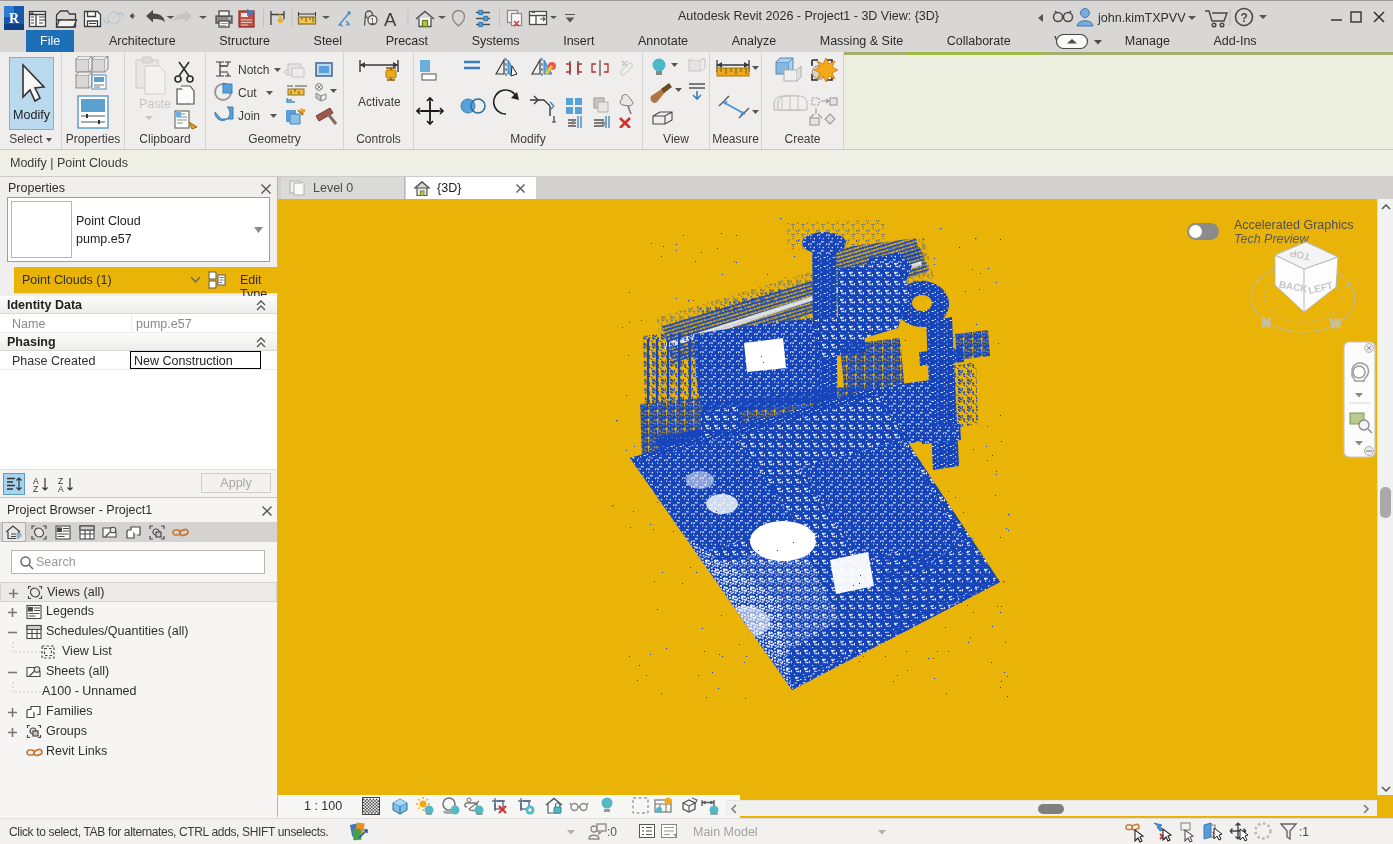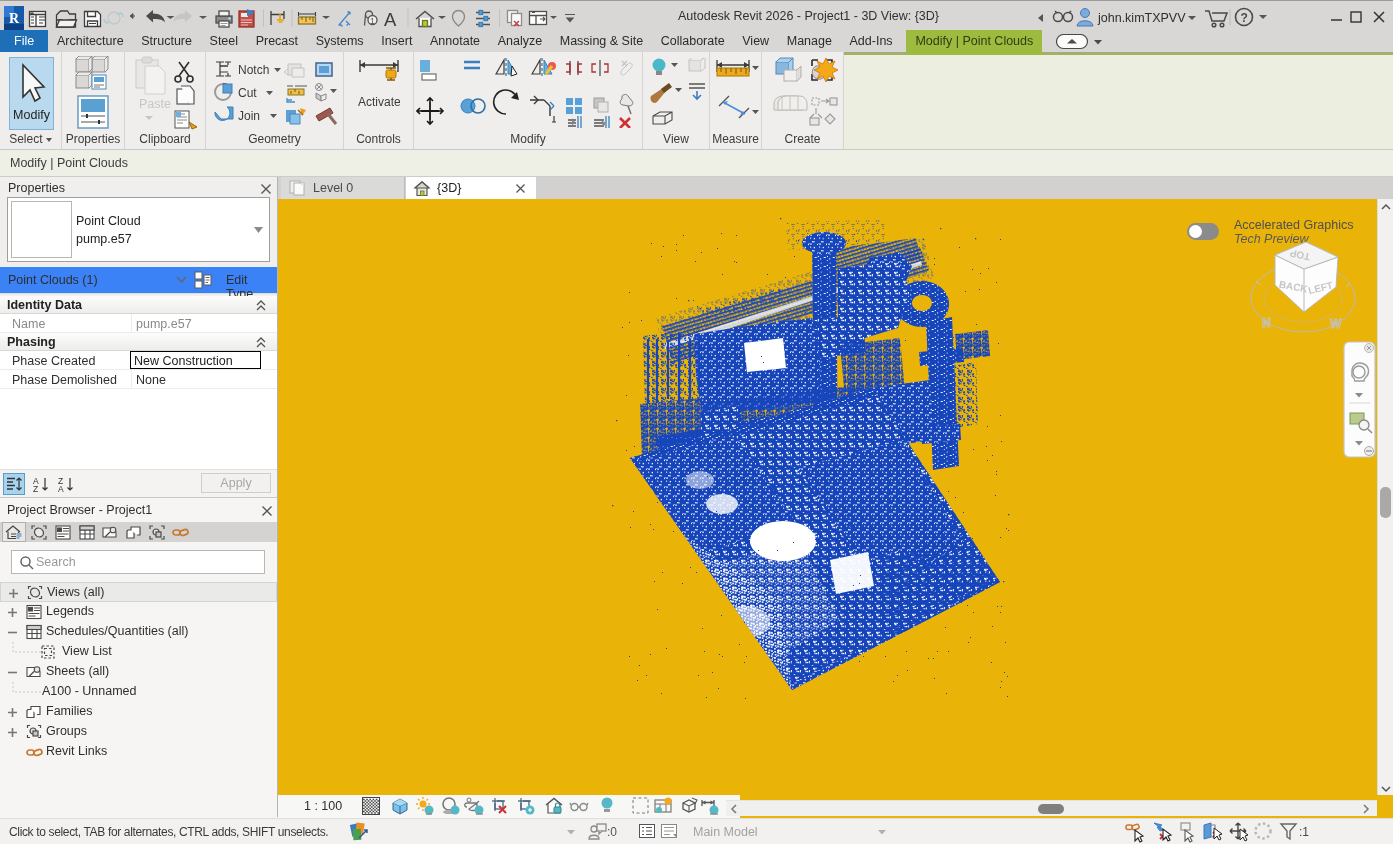--- a/index.html
+++ b/index.html
@@ -5,21 +5,21 @@
 .abs{position:absolute;}
 #page{position:relative;width:1393px;height:844px;}
 svg{display:block;}
 
 #titlebar{position:absolute;left:0;top:0;width:1393px;height:30px;background:#d8d7d5;border-top:1px solid #9a9a9a;}
 #title{position:absolute;left:678px;top:8px;font-size:12.5px;color:#303030;}
 #qat{position:absolute;left:0;top:0;height:30px;}
 #user{position:absolute;right:0;top:0;height:30px;font-size:12.5px;color:#333;}
 
 #tabrow{position:absolute;left:0;top:30px;width:1393px;height:22px;background:#d8d7d5;white-space:nowrap;}
-#tabrow .tab{float:left;font-size:12.5px;color:#2b2b2b;padding:4px 8.8px 0 8.8px;height:22px;}
+#tabrow .tab{float:left;font-size:12.5px;color:#2b2b2b;padding:4px 8.8px 0 8.8px;height:22px;margin-left:26px;}
 #tabrow .filetab{background:#1d6fb7;color:#fff;padding:4px 14px 0 14px;}
 #tabrow .ctxtab{background:#9dbb3f;color:#333c11;padding:4px 9px 0 9px;margin-left:5px;}
 #greenline{position:absolute;left:844px;top:52px;width:549px;height:3px;background:#a2b06c;}
 #greenline2{position:absolute;left:908px;top:52px;width:134px;height:3px;background:#9dbb3f;}
 
 #ribbon{position:absolute;left:0;top:52px;width:844px;height:97px;background:#efeeec;}
 #ribbon .panel{position:absolute;top:0;height:97px;border-right:1px solid #d6d4d2;}
 #ribbon .plabel{position:absolute;bottom:3px;left:0;right:0;text-align:center;font-size:12px;color:#3b3b3b;}
 #ribbonright{position:absolute;left:844px;top:55px;width:549px;height:94px;background:#eceee0;}
 .ric{position:absolute;}
@@ -464,21 +464,21 @@
         <path d="M1.5 1.5 l9 9 M10.5 1.5 l-9 9" stroke="#555" stroke-width="1.4"></path>
       </svg>
 <div class="abs" style="left:7px;top:20px;width:263px;height:65px;background:#fff;border:1px solid #9f9e9d;">
   <div class="abs" style="left:3px;top:3px;width:61px;height:57px;background:#fff;border:1px solid #b8b7b6;"></div>
   <div class="abs" style="left:68px;top:16px;font-size:12.5px;color:#222;">Point Cloud</div>
   <div class="abs" style="left:68px;top:34px;font-size:12.5px;color:#222;">pump.e57</div>
   <svg class="abs" style="left:246px;top:29px;" width="10" height="7">
           <path d="M0 0 h9 l-4.5 6 z" fill="#8a8a8a"></path>
         </svg>
 </div>
-<div class="abs" style="left:0;top:90px;width:277px;height:27px;background:#3b82f6;border-bottom:1px solid #ddd;">
+<div class="abs" style="left:14px;top:90px;width:277px;height:27px;background:#eab308;border-bottom:1px solid #ddd;">
   <span class="abs" style="left:8px;top:6px;color:#2e2e2e;">Point Clouds (1)</span>
   <svg class="abs" style="left:176px;top:9px;" width="11" height="8">
           <path d="M1 1 l4.5 5 4.5 -5" fill="none" stroke="#666" stroke-width="1.4"></path>
         </svg>
   <svg class="abs" style="left:194px;top:4px;" width="18" height="18" viewBox="0 0 18 18">
           <g stroke="#5a5a5a" fill="#fff">
             <rect x="1" y="1" width="7" height="7"></rect>
             <rect x="1" y="10" width="7" height="7"></rect>
             <rect x="10" y="4" width="7" height="10"></rect>
             <path d="M11.5 6.5 h4 m-4 2.5 h4 m-4 2.5 h2.5" stroke-width="0.9"></path>
@@ -502,25 +502,20 @@
     <span class="abs" style="left:7px;top:2px;font-weight:bold;color:#222;">Phasing</span>
     <svg class="abs" style="left:256px;top:4px;" width="10" height="11">
             <path d="M1 5 l4 -4 4 4 M1 10 l4 -4 4 4" fill="none" stroke="#555" stroke-width="1.3"></path>
           </svg>
   </div>
   <div class="abs" style="left:0;top:55px;width:277px;height:19px;border-bottom:1px solid #ececec;">
     <span class="abs" style="left:12px;top:3px;color:#2e2e2e;">Phase Created</span>
     <div class="abs" style="left:130px;top:0px;width:131px;height:18px;border:1px solid #000;background:#fff;">
             <span class="abs" style="left:3px;top:2px;color:#222;">New Construction</span>
           </div>
-  </div>
-  <div class="abs" style="left:0;top:74px;width:277px;height:19px;border-bottom:1px solid #ececec;">
-    <span class="abs" style="left:12px;top:3px;color:#2e2e2e;">Phase Demolished</span>
-    <div class="abs" style="left:131px;top:0;width:1px;height:19px;background:#ececec;"></div>
-    <span class="abs" style="left:136px;top:3px;color:#2e2e2e;">None</span>
   </div>
 </div>
 <div class="abs" style="left:0;top:292px;width:277px;height:28px;background:#f4f3f2;border-top:1px solid #e0e0e0;">
   <div class="abs" style="left:3px;top:3px;width:22px;height:22px;background:#a6d4ef;border:1px solid #5a9ec8;"></div>
   <svg class="abs" style="left:6px;top:6px;" width="17" height="17" viewBox="0 0 17 17">
           <path d="M1 2.5 h8 M1 6 h6 M1 9.5 h8 M1 13 h6" stroke="#333" stroke-width="1.3"></path>
           <path d="M13 2 v12 m-2.5 -2.5 l2.5 2.5 2.5 -2.5 M13 2 m-2.5 2.5 l2.5 -2.5 2.5 2.5" fill="none" stroke="#333" stroke-width="1.2"></path>
         </svg>
   <svg class="abs" style="left:33px;top:6px;" width="17" height="17" viewBox="0 0 17 17">
           <text x="0" y="8" font-size="8.5" fill="#333">A</text>

